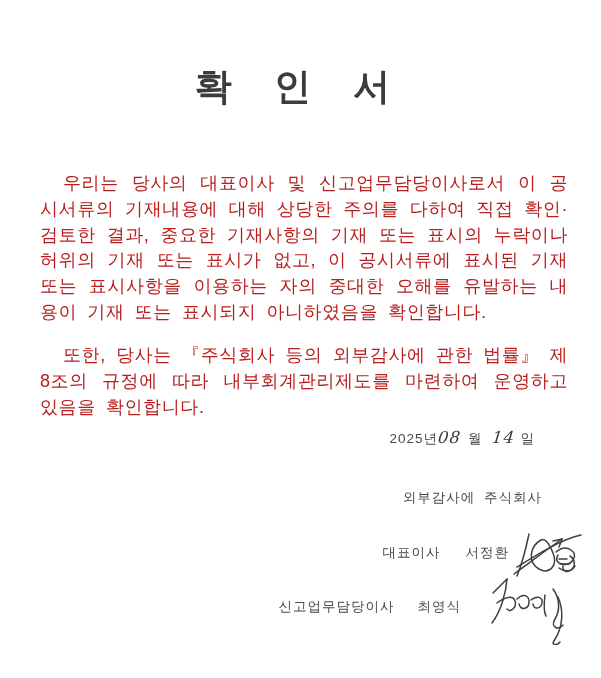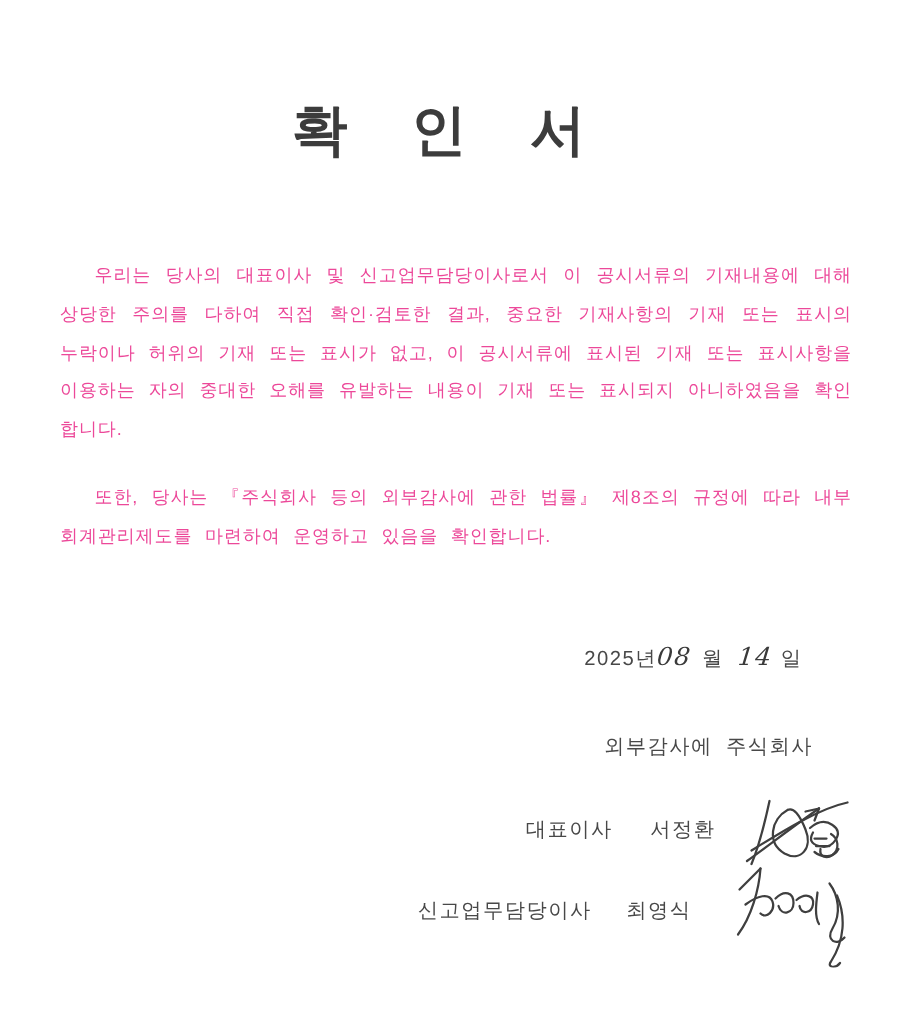--- a/index.html
+++ b/index.html
@@ -24,31 +24,31 @@
     font-weight: 700;
     letter-spacing: 16px;
     color: #3c3c3c;
     white-space: nowrap;
   }
   .body-para {
     position: absolute;
     left: 40px;
     width: 528px;
     margin: 0;
-    font-size: 12px;
+    font-size: 18px;
     line-height: 25.8px;
     text-align: justify;
     text-align-last: left;
     letter-spacing: 0.6px;
     word-spacing: 4.5px;
-    color: #ec4899;
+    color: #b91c1c;
     text-indent: 23px;
   }
   .para1 { top: 171px; }
-  .para2 { top: 319px; }
+  .para2 { top: 343px; }
   .date-line {
     position: absolute;
     top: 428px;
     right: 66px;
     font-size: 13.5px;
     letter-spacing: 1px;
     color: #484848;
     display: flex;
     align-items: baseline;
     white-space: nowrap;
@@ -78,24 +78,24 @@
   }
   .signer {
     position: absolute;
     display: flex;
     align-items: center;
     font-size: 13.5px;
     letter-spacing: 1px;
     color: #484848;
     white-space: nowrap;
   }
-  .signer-ceo { top: 544px; right: 33px; height: 18px; }
+  .signer-ceo { top: 544px; right: 17px; height: 18px; }
   .signer-officer { top: 598px; right: 26px; height: 18px; align-items: center; }
   .signer-ceo .role { margin-right: 25px; }
-  .signer-ceo .name { margin-right: 19px; }
+  .signer-ceo .name { margin-right: 3px; }
   .signer-officer .role { margin-right: 23px; }
   .signer-officer .name { margin-right: 24px; }
   .sig { display: block; }
   .sig path { fill: none; stroke: #3f3f3f; stroke-width: 1.5; stroke-linecap: round; stroke-linejoin: round; }
   .sig1 { width: 72px; height: 54px; }
   .sig2 { width: 90px; height: 76px; }
 </style>
 </head>
 <body>
 

